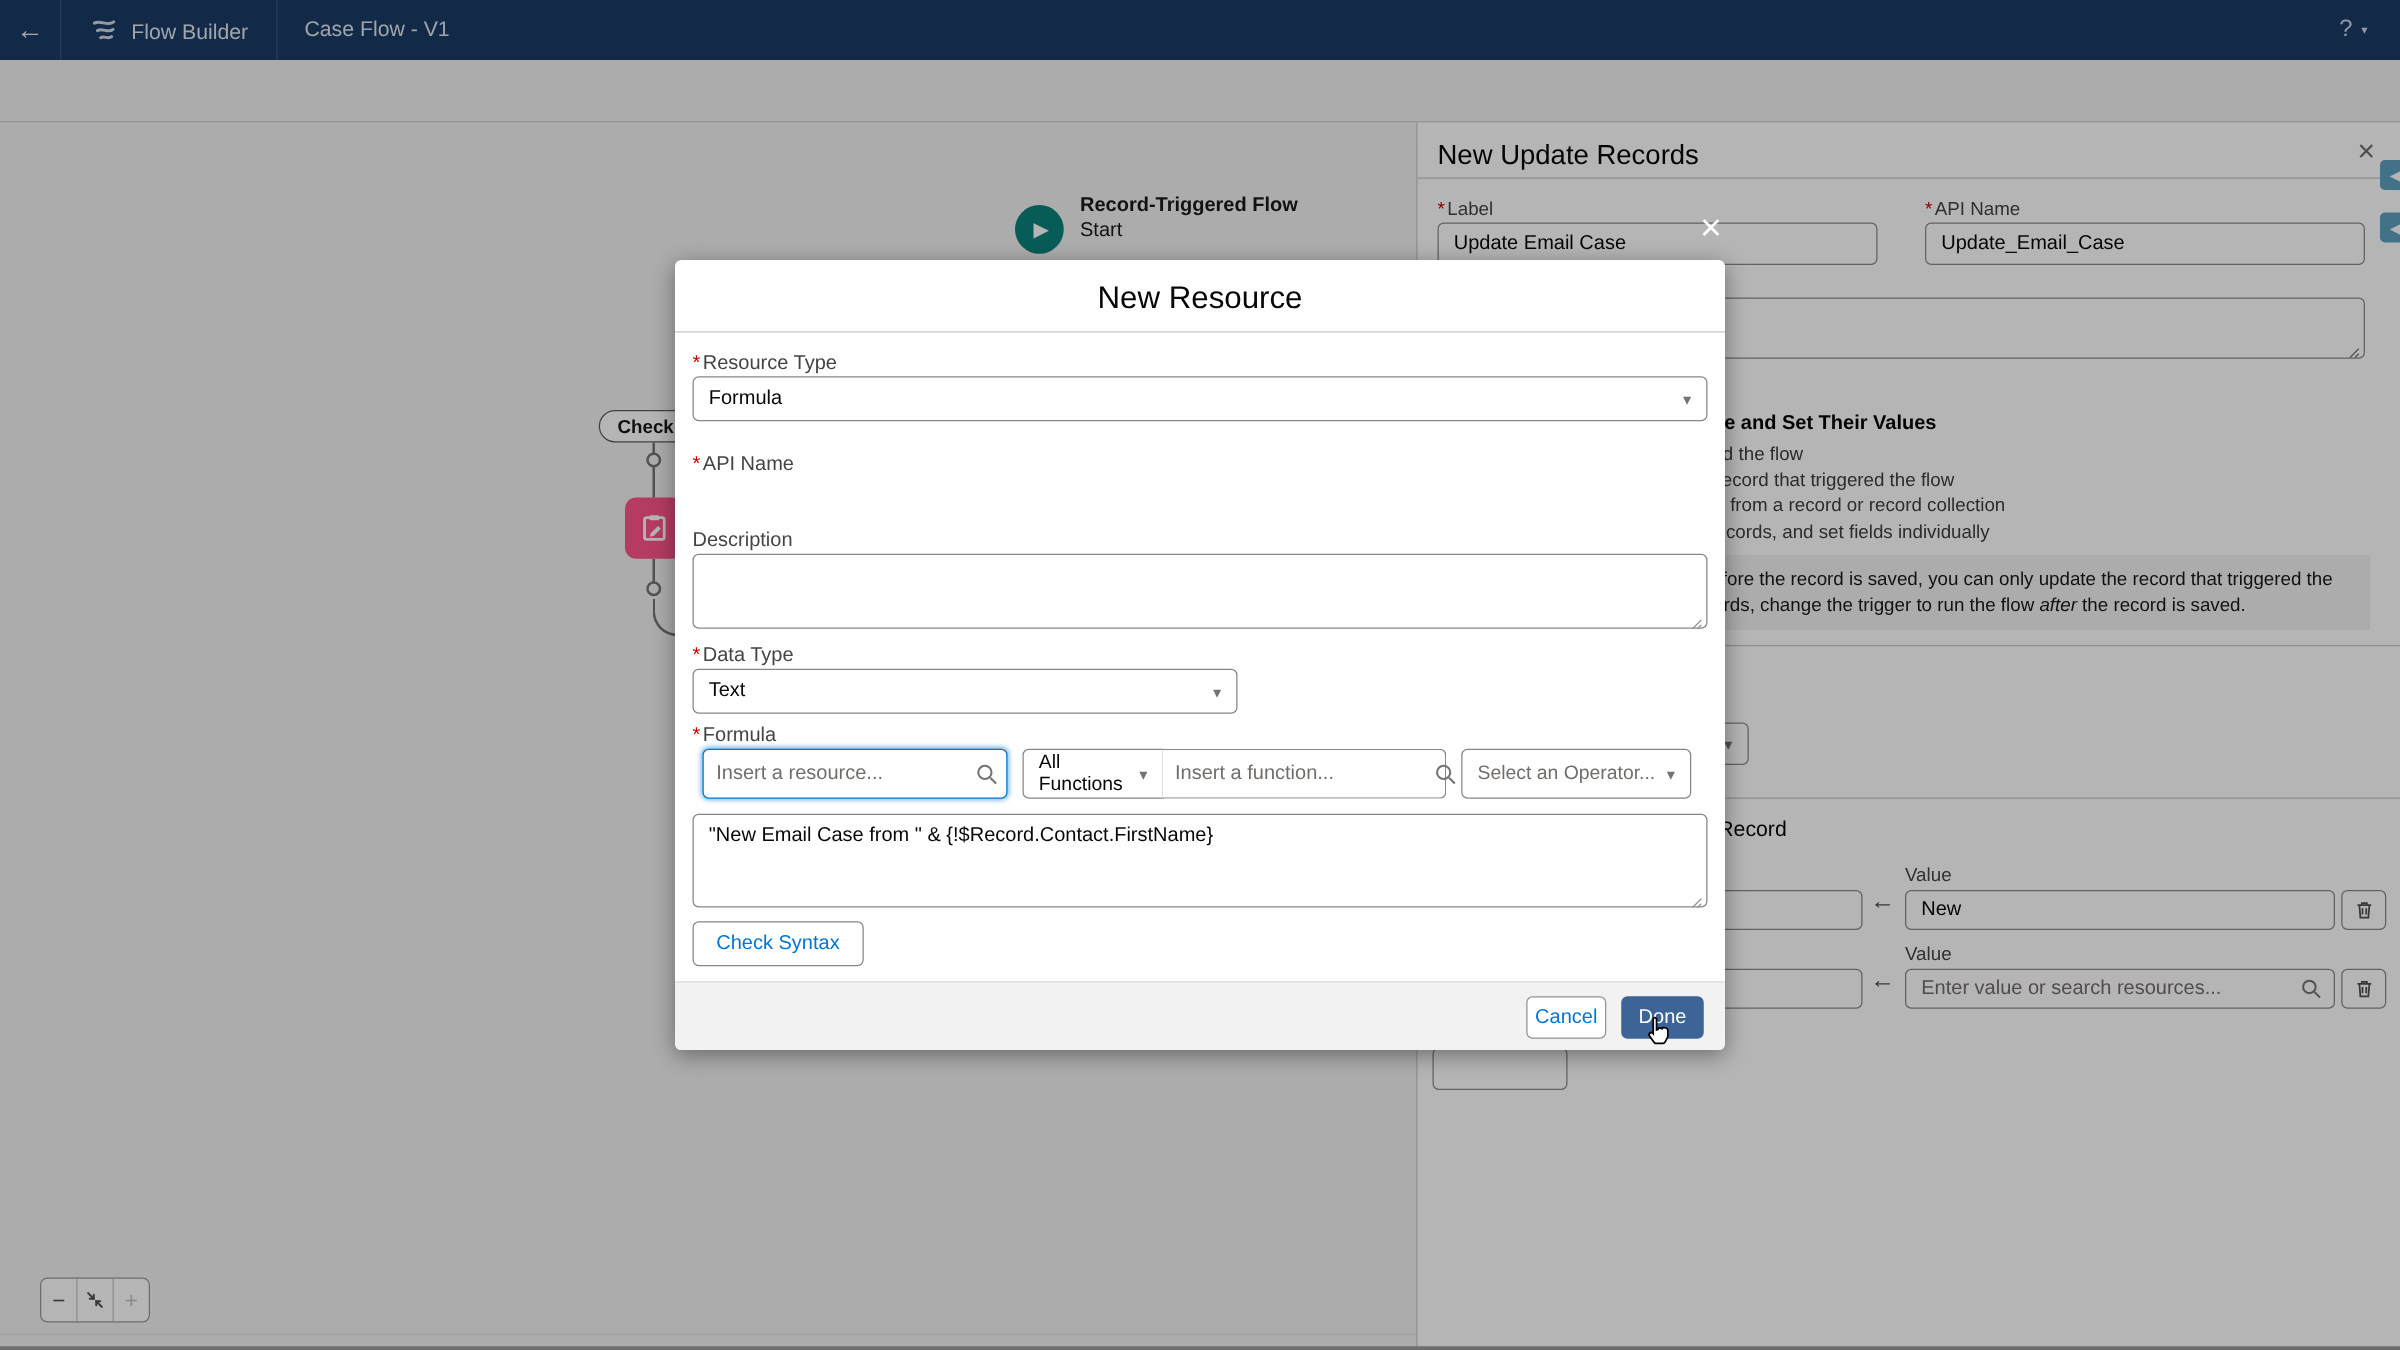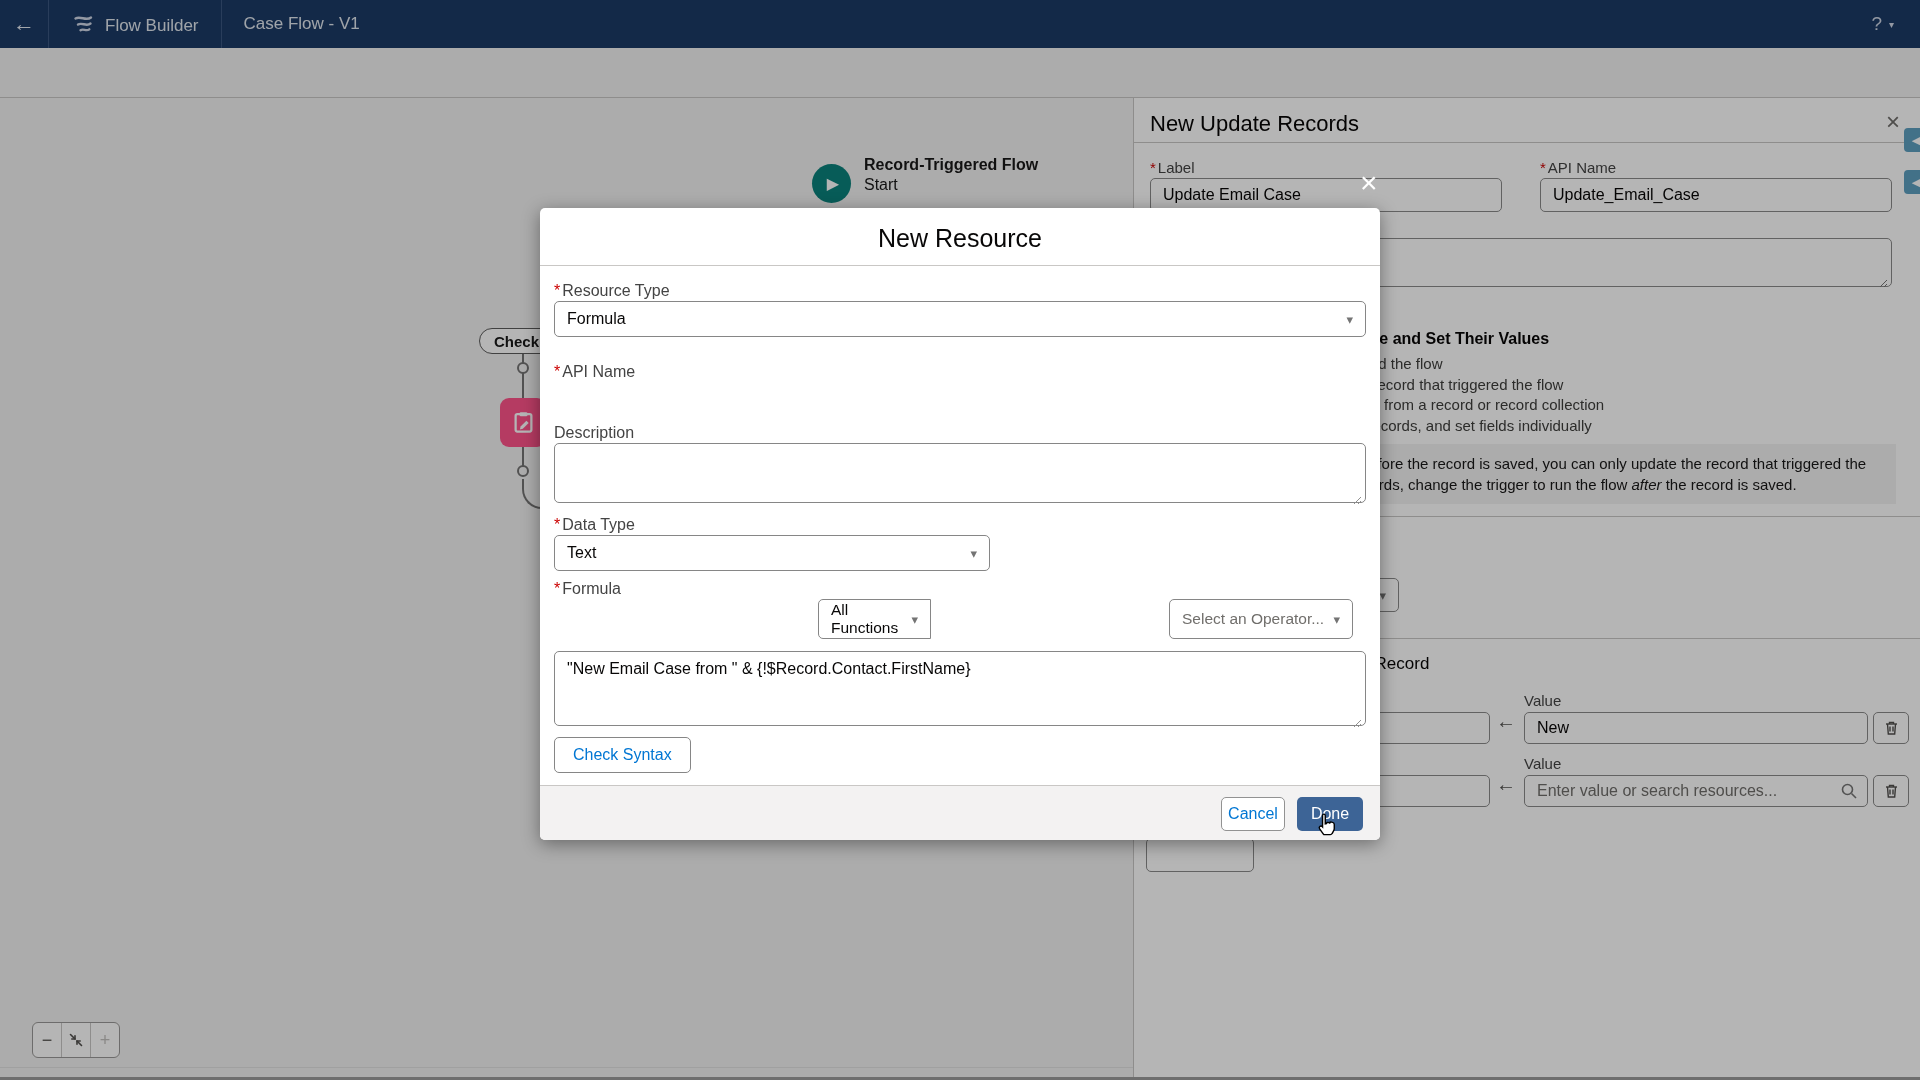--- a/index.html
+++ b/index.html
@@ -315,23 +315,41 @@
         </svg></span>
 
     <div class="m-lbl" style="left:14px;top:308px;"><span class="ast">*</span><span>Data Type</span></div>
     <div class="m-combo" style="left:14px;top:327px;width:436px;">
       <span>Text</span>
       <span class="chev">▾</span>
     </div>
 
     <div class="m-lbl" style="left:14px;top:372px;"><span class="ast">*</span><span>Formula</span></div>
 
+    <div class="srch-inp focused" style="position:absolute;left:22px;top:391px;width:244px;">
+      <input placeholder="Insert a resource..." style="">
+      <span style="display:inline-flex;">
+          <svg width="19" height="19" viewBox="0 0 18 18" fill="none" stroke="#747474" stroke-width="1.6">
+            <circle cx="7.5" cy="7.5" r="5"></circle>
+            <path d="M11.5 11.5 16 16"></path>
+          </svg>
+        </span>
+    </div>
     <div class="m-combo" style="left:278px;top:391px;width:113px;height:40px;border-radius:5px 0 0 5px;">
       <span style="font-size:15.5px;">All Functions</span>
       <span class="chev">▾</span>
+    </div>
+    <div class="srch-inp" style="position:absolute;left:390px;top:391px;width:227px;border-radius:0 5px 5px 0;border-left:none;">
+      <input placeholder="Insert a function..." style="">
+      <span style="display:inline-flex;">
+          <svg width="19" height="19" viewBox="0 0 18 18" fill="none" stroke="#747474" stroke-width="1.6">
+            <circle cx="7.5" cy="7.5" r="5"></circle>
+            <path d="M11.5 11.5 16 16"></path>
+          </svg>
+        </span>
     </div>
     <div class="m-combo" style="left:629px;top:391px;width:184px;height:40px;">
       <span style="color:#706e6b;font-size:15.5px;">Select an Operator...</span>
       <span class="chev">▾</span>
     </div>
 
     <textarea class="m-ta" style="left: 14px; top: 443px; width: 812px; height: 75px;">"New Email Case from " &amp; {!$Record.Contact.FirstName}</textarea>
     <span class="resize-h" style="left:812px;top:506px;"><svg width="10" height="10" viewBox="0 0 10 10" stroke="#919191" stroke-width="1">
           <path d="M2 9 9 2"></path>
           <path d="M6 9 9 6"></path>

